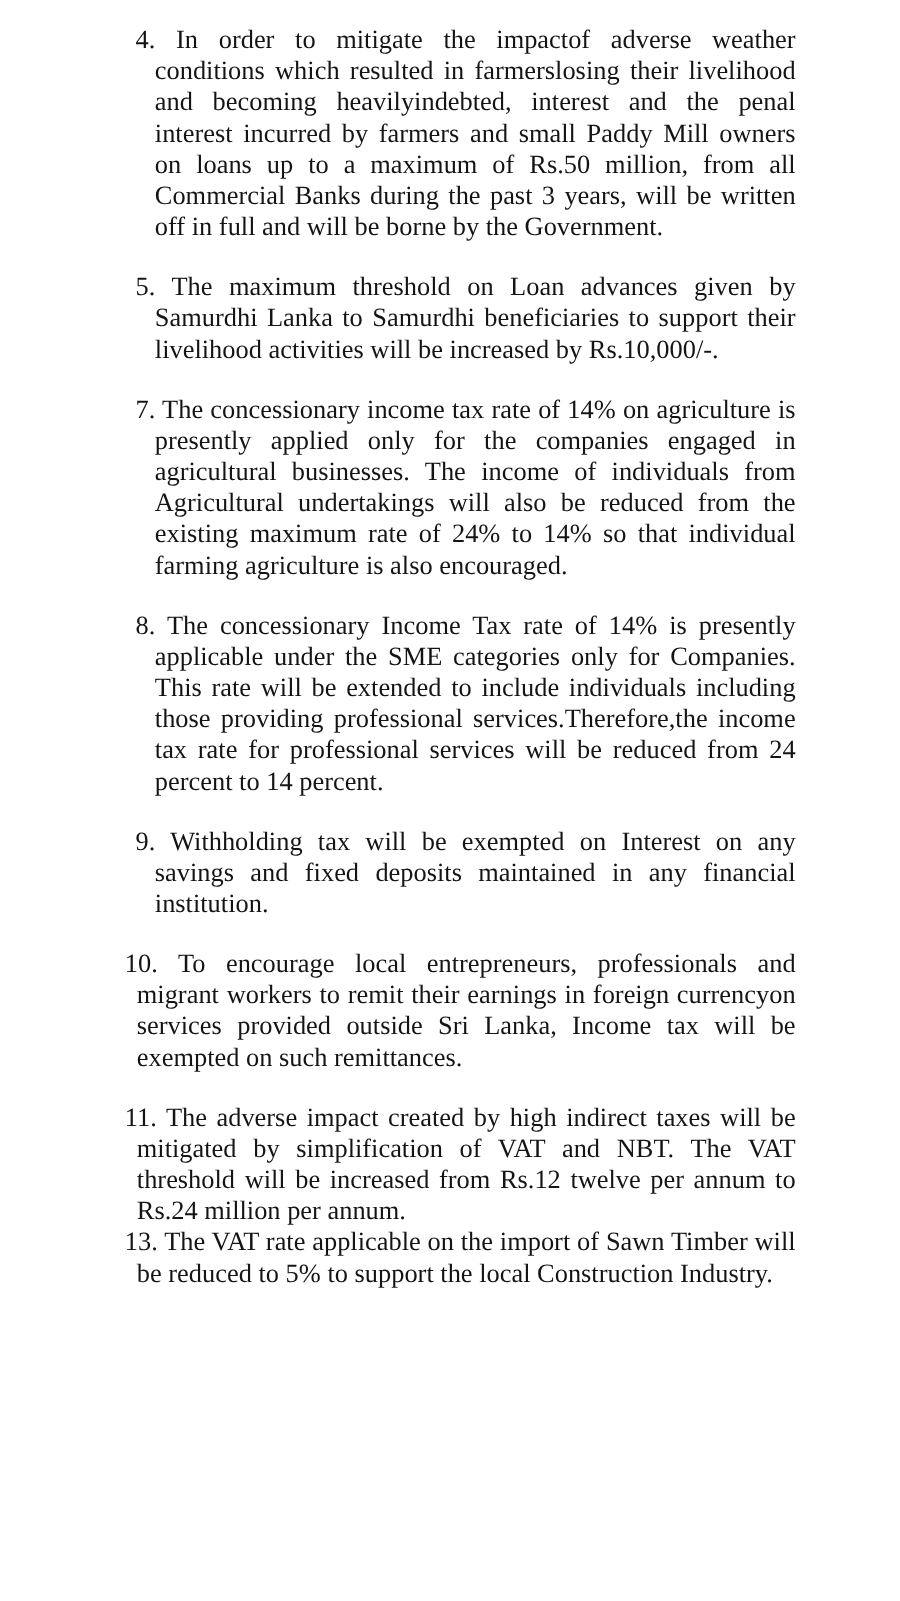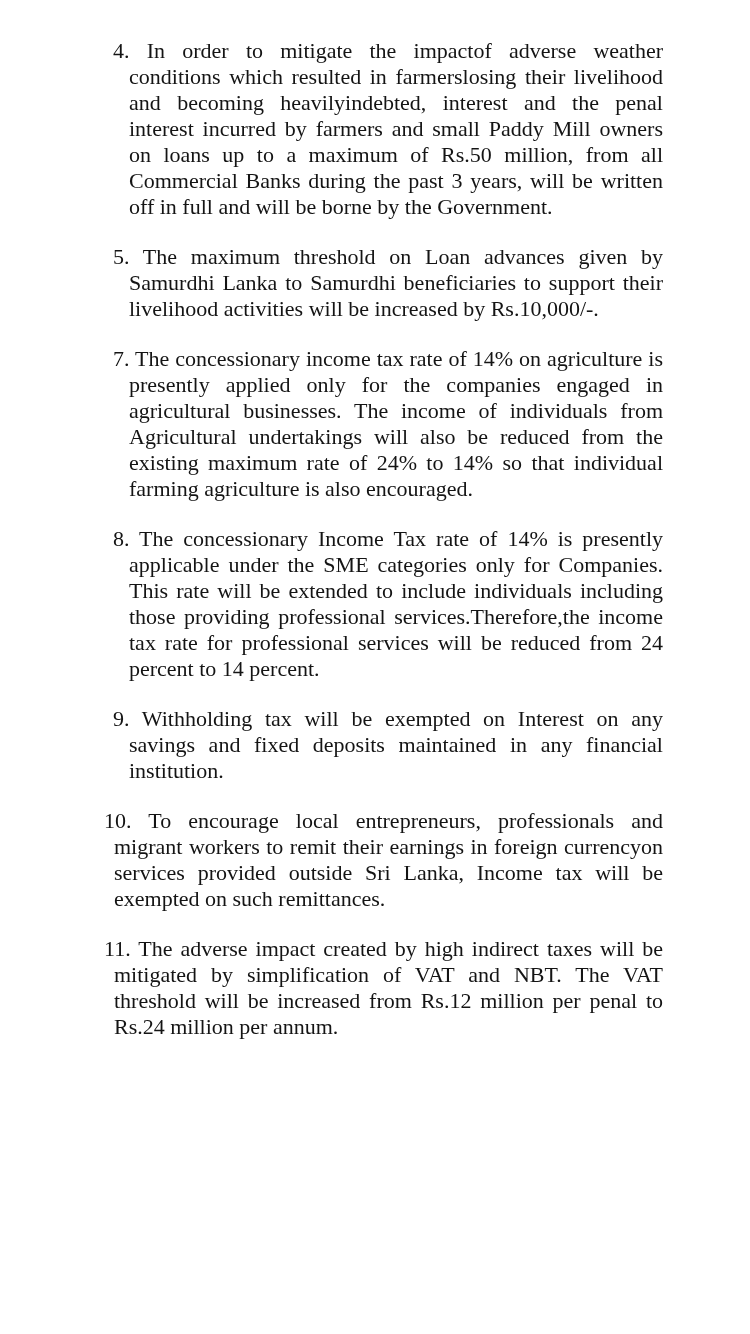--- a/index.html
+++ b/index.html
@@ -10,21 +10,21 @@
     width: 750px;
     height: 1334px;
     background: #ffffff;
     overflow: hidden;
     font-family: "Liberation Serif", "DejaVu Serif", serif;
     font-size: 22px;
     line-height: 26px;
     color: #141414;
   }
   .doc {
-    padding-top: 38px;
+    padding-top: 20px;
   }
   p.item {
     margin: 0 87px 24px 129px;
     text-indent: -16px;
     text-align: justify;
   }
   
   p.item.wide {
     margin-left: 114px;
     text-indent: -10px;
@@ -53,17 +53,19 @@
   <p class="item"><span class="num">8.</span>
     <span class="txt">The concessionary Income Tax rate of 14% is presently applicable under the SME categories only for Companies. This rate will be extended to include individuals including those providing professional services.Therefore,the income tax rate for professional services will be reduced from 24 percent to 14 percent.</span></p>
 
   <p class="item"><span class="num">9.</span>
     <span class="txt">Withholding tax will be exempted on Interest on any savings and fixed deposits maintained in any financial institution.</span></p>
 
   <p class="item wide"><span class="num">10.</span>
     <span class="txt">To encourage local entrepreneurs, professionals and migrant workers to remit their earnings in foreign currencyon services provided outside Sri Lanka, Income tax will be exempted on such remittances.</span></p>
 
   <p class="item wide tight"><span class="num">11.</span>
-    <span class="txt">The adverse impact created by high indirect taxes will be mitigated by simplification of VAT and NBT. The VAT threshold will be increased from Rs.12 million per penal to Rs.24 million per annum.</span></p>
+    <span class="txt">The adverse impact created by high indirect taxes will be mitigated by simplification of VAT and NBT. The VAT threshold will be increased from Rs.12 twelve per annum to Rs.24 million per annum.</span></p>
 
 
+  <p class="item wide"><span class="num">13.</span>
+    <span class="txt">The VAT rate applicable on the import of Sawn Timber will be reduced to 5% to support the local Construction Industry.</span></p>
 
 </div>
 
 </body></html>

